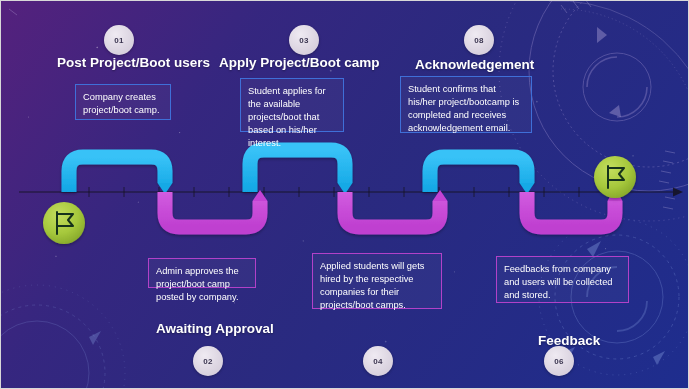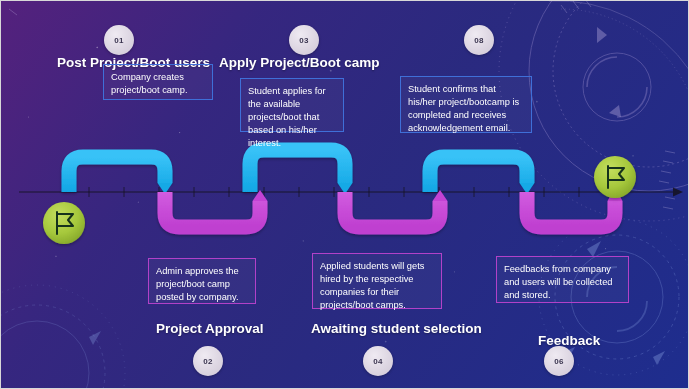--- a/index.html
+++ b/index.html
@@ -205,34 +205,34 @@
       <circle cx="614" cy="176" r="21" fill="url(#ggreen)"></circle>
       <g stroke="#16301a" stroke-width="2" fill="none" stroke-linecap="round" stroke-linejoin="round">
         <line x1="607" y1="165" x2="607" y2="187"></line>
         <path d="M607,167 L623,167 L618,173 L623,179 L607,179 Z" fill="none"></path>
       </g>
     </g>
   </svg>
 
   <div class="num-circle" style="left:103px;top:24px;">01</div>
   <div class="heading" style="left:56px;top:54px;">Post Project/Boot users</div>
-  <div class="desc top" style="left:74px;top:63px;width:110px;height:36px;margin-left:28px;">Company creates project/boot camp.</div>
+  <div class="desc top" style="left:74px;top:83px;width:96px;height:36px;">Company creates project/boot camp.</div>
 
   <div class="num-circle" style="left:288px;top:24px;">03</div>
   <div class="heading" style="left:218px;top:54px;">Apply Project/Boot camp</div>
   <div class="desc top" style="left:239px;top:77px;width:104px;height:54px;">Student applies for the available projects/boot that based on his/her interest.</div>
 
   <div class="num-circle" style="left:463px;top:24px;">08</div>
+  <div class="heading" style="left:414px;top:56px;">Acknowledgement</div>
   <div class="desc top" style="left:399px;top:75px;width:132px;height:57px;">Student confirms that his/her project/bootcamp is completed and receives acknowledgement email.</div>
 
-  <div class="desc bot" style="left:147px;top:257px;width:108px;height:46px;">Admin approves the project/boot camp posted by company.</div>
-  <div class="heading" style="left:155px;top:320px;">Project Approval</div>
+  <div class="desc bot" style="left:147px;top:257px;width:108px;height:30px;">Admin approves the project/boot camp posted by company.</div>
+  <div class="heading" style="left:155px;top:320px;">Awaiting Approval</div>
   <div class="num-circle" style="left:192px;top:345px;">02</div>
 
   <div class="desc bot" style="left:311px;top:252px;width:130px;height:56px;">Applied students will gets hired by the respective companies for their projects/boot camps.</div>
-  <div class="heading" style="left:310px;top:320px;">Awaiting student selection</div>
   <div class="num-circle" style="left:362px;top:345px;">04</div>
 
   <div class="desc bot" style="left:495px;top:255px;width:133px;height:47px;">Feedbacks from company and users will be collected and stored.</div>
   <div class="heading" style="left:537px;top:332px;">Feedback</div>
   <div class="num-circle" style="left:543px;top:345px;">06</div>
 
 </div>
 
 </body></html>

